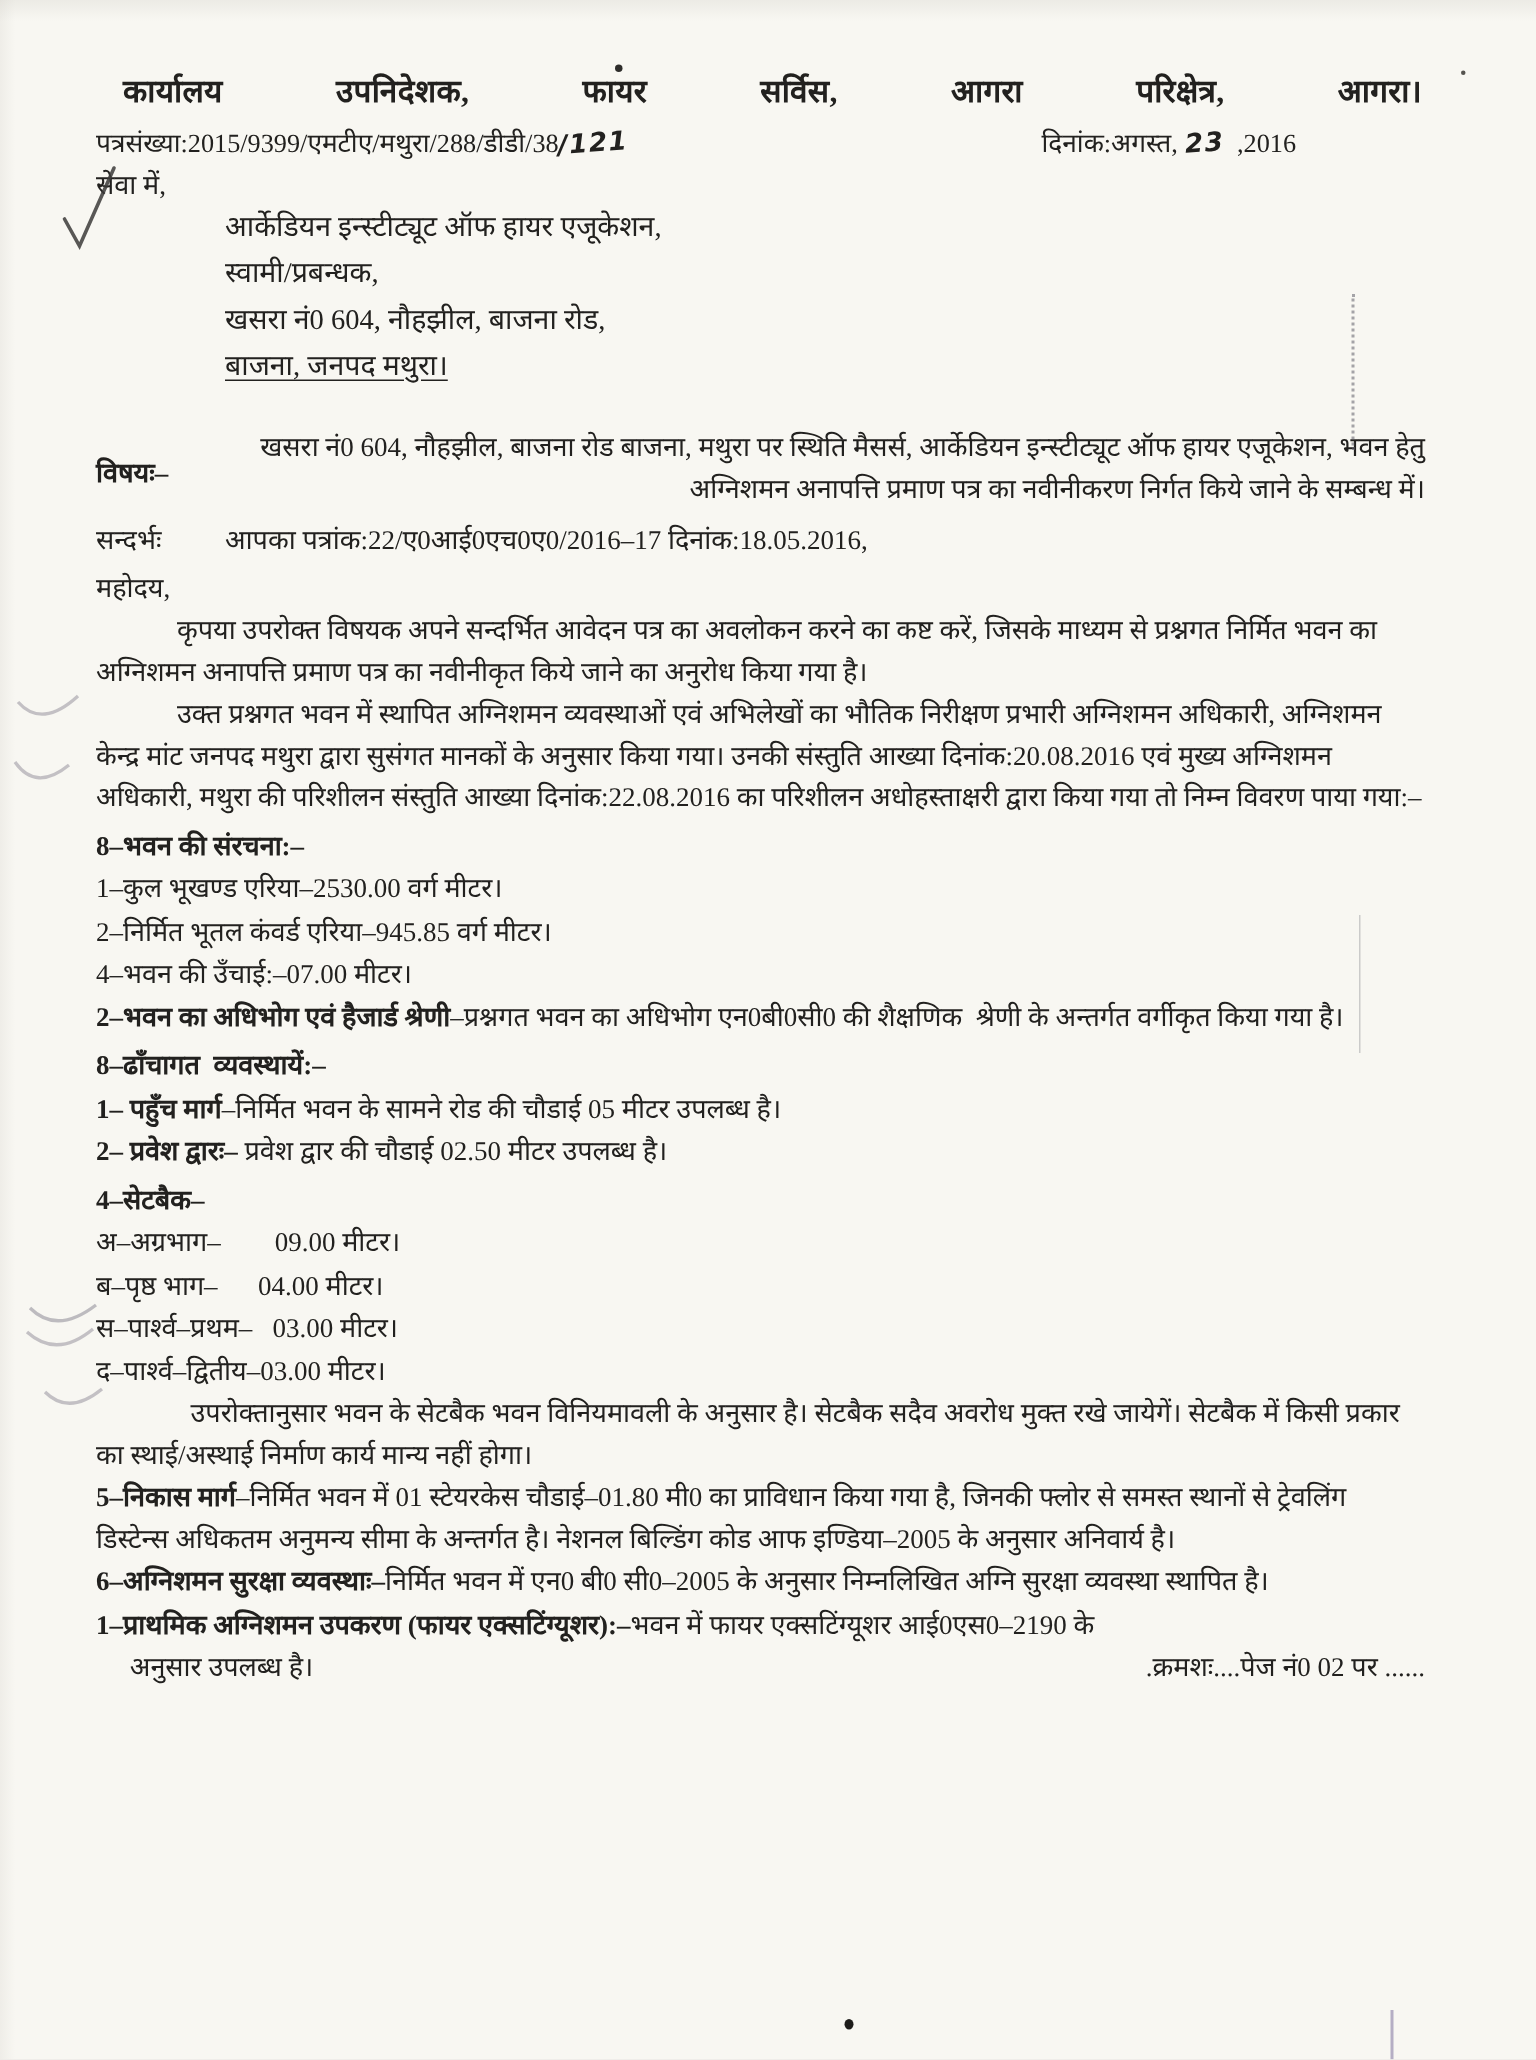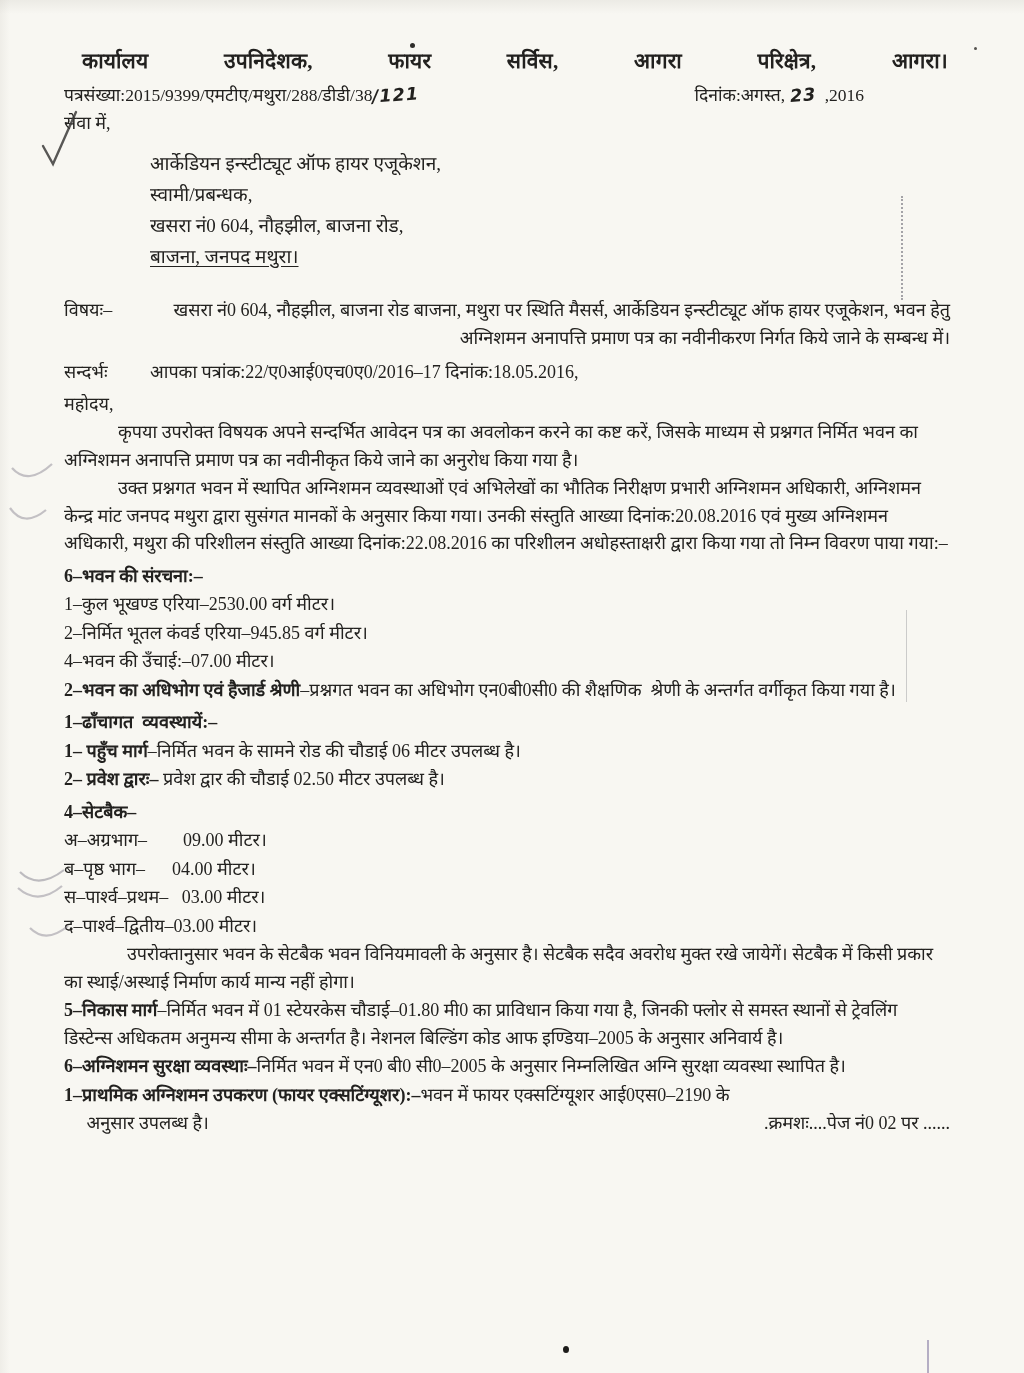--- a/index.html
+++ b/index.html
@@ -27,25 +27,25 @@
     display:flex;justify-content:space-between;align-items:baseline;
     font-size:17.5px;margin-bottom:2px;
   }
   .hand{
     display:inline-block;
     font-family:"DejaVu Sans",sans-serif;
     font-style:italic;font-weight:bold;
     transform:rotate(-4deg);
     letter-spacing:1px;
   }
-  .to-line{margin:4px 0 14px 0;}
+  .to-line{margin:4px 0 2px 0;}
   .addr{margin-left:86px;line-height:31px;font-size:19px;}
   .addr .u{ text-decoration:underline; text-underline-offset:3px;}
   .subj-row{display:flex;margin-top:24px;line-height:28px;}
-  .subj-label{flex:0 0 66px;font-weight:normal;}
+  .subj-label{flex:0 0 66px;font-weight:bold;margin-top:17px;}
   .subj-text{flex:1;text-align:right;}
   .ref-row{display:flex;margin-top:7px;line-height:27px;}
   .ref-label{flex:0 0 86px;}
   .salutation{margin-top:5px;line-height:27px;}
   .body{line-height:27.5px;}
   .bl{white-space:pre-wrap;margin:1px 0;}
   .bl .b{font-weight:bold;}
   .bl.heading{font-weight:bold;margin-top:5px;}
   .bl.split{display:flex;justify-content:space-between;}
   
@@ -89,27 +89,27 @@
   <div class="ref-row">
     <span class="ref-label">सन्दर्भः</span>
     <span class="ref-text">आपका पत्रांक:22/ए0आई0एच0ए0/2016–17   दिनांक:18.05.2016,</span>
   </div>
 
   <div class="salutation">महोदय,</div>
 
   <div class="body">
       <div class="bl para"><span><span>            कृपया उपरोक्त विषयक अपने सन्दर्भित आवेदन पत्र का अवलोकन करने का कष्ट करें, जिसके माध्यम से प्रश्नगत निर्मित भवन का अग्निशमन अनापत्ति प्रमाण पत्र का नवीनीकृत किये जाने का अनुरोध किया गया है।</span></span></div>
       <div class="bl para"><span><span>            उक्त प्रश्नगत भवन में स्थापित अग्निशमन व्यवस्थाओं एवं अभिलेखों का भौतिक निरीक्षण प्रभारी अग्निशमन अधिकारी, अग्निशमन केन्द्र मांट जनपद मथुरा द्वारा सुसंगत मानकों के अनुसार किया गया। उनकी संस्तुति आख्या दिनांक:20.08.2016 एवं मुख्य अग्निशमन अधिकारी, मथुरा की परिशीलन संस्तुति आख्या दिनांक:22.08.2016 का परिशीलन अधोहस्ताक्षरी द्वारा किया गया तो निम्न विवरण पाया गया:–</span></span></div>
-      <div class="bl heading"><span><span class="b">6–भवन की संरचना:–</span></span></div>
+      <div class="bl heading"><span><span class="b">8–भवन की संरचना:–</span></span></div>
       <div class="bl line"><span><span>1–कुल भूखण्ड एरिया–2530.00 वर्ग मीटर।</span></span></div>
       <div class="bl line"><span><span>2–निर्मित भूतल कंवर्ड एरिया–945.85 वर्ग मीटर।</span></span></div>
       <div class="bl line"><span><span>4–भवन की उँचाई:–07.00 मीटर।</span></span></div>
       <div class="bl para"><span><span class="b">2–भवन का अधिभोग एवं हैजार्ड श्रेणी</span><span>–प्रश्नगत भवन का अधिभोग एन0बी0सी0 की शैक्षणिक  श्रेणी के अन्तर्गत वर्गीकृत किया गया है।</span></span></div>
-      <div class="bl heading"><span><span class="b">1–ढाँचागत  व्यवस्थायें:–</span></span></div>
-      <div class="bl line"><span><span class="b">1– </span><span class="b">पहुँच मार्ग</span><span>–निर्मित भवन के सामने रोड की चौडाई 06 मीटर उपलब्ध है।</span></span></div>
+      <div class="bl heading"><span><span class="b">8–ढाँचागत  व्यवस्थायें:–</span></span></div>
+      <div class="bl line"><span><span class="b">1– </span><span class="b">पहुँच मार्ग</span><span>–निर्मित भवन के सामने रोड की चौडाई 05 मीटर उपलब्ध है।</span></span></div>
       <div class="bl line"><span><span class="b">2– </span><span class="b">प्रवेश द्वारः–</span><span> प्रवेश द्वार की चौडाई 02.50 मीटर उपलब्ध है।</span></span></div>
       <div class="bl heading"><span><span class="b">4–सेटबैक–</span></span></div>
       <div class="bl line"><span><span>अ–अग्रभाग–        09.00 मीटर।</span></span></div>
       <div class="bl line"><span><span>ब–पृष्ठ भाग–      04.00 मीटर।</span></span></div>
       <div class="bl line"><span><span>स–पार्श्व–प्रथम–   03.00 मीटर।</span></span></div>
       <div class="bl line"><span><span>द–पार्श्व–द्वितीय–03.00 मीटर।</span></span></div>
       <div class="bl para"><span><span>              उपरोक्तानुसार भवन के सेटबैक भवन विनियमावली के अनुसार है। सेटबैक सदैव अवरोध मुक्त रखे जायेगें। सेटबैक में किसी प्रकार का स्थाई/अस्थाई निर्माण कार्य मान्य नहीं होगा।</span></span></div>
       <div class="bl para"><span><span class="b">5–निकास मार्ग</span><span>–निर्मित भवन में 01 स्टेयरकेस चौडाई–01.80 मी0 का प्राविधान किया गया है, जिनकी फ्लोर से समस्त स्थानों से ट्रेवलिंग डिस्टेन्स अधिकतम अनुमन्य सीमा के अन्तर्गत है। नेशनल बिल्डिंग कोड आफ इण्डिया–2005 के अनुसार अनिवार्य है।</span></span></div>
       <div class="bl para"><span><span class="b">6–अग्निशमन सुरक्षा व्यवस्थाः–</span><span>निर्मित भवन में एन0 बी0 सी0–2005 के अनुसार निम्नलिखित अग्नि सुरक्षा व्यवस्था स्थापित है।</span></span></div>
       <div class="bl para"><span><span class="b">1–प्राथमिक अग्निशमन उपकरण (फायर एक्सटिंग्यूशर):–</span><span>भवन में फायर एक्सटिंग्यूशर आई0एस0–2190 के</span></span></div>

